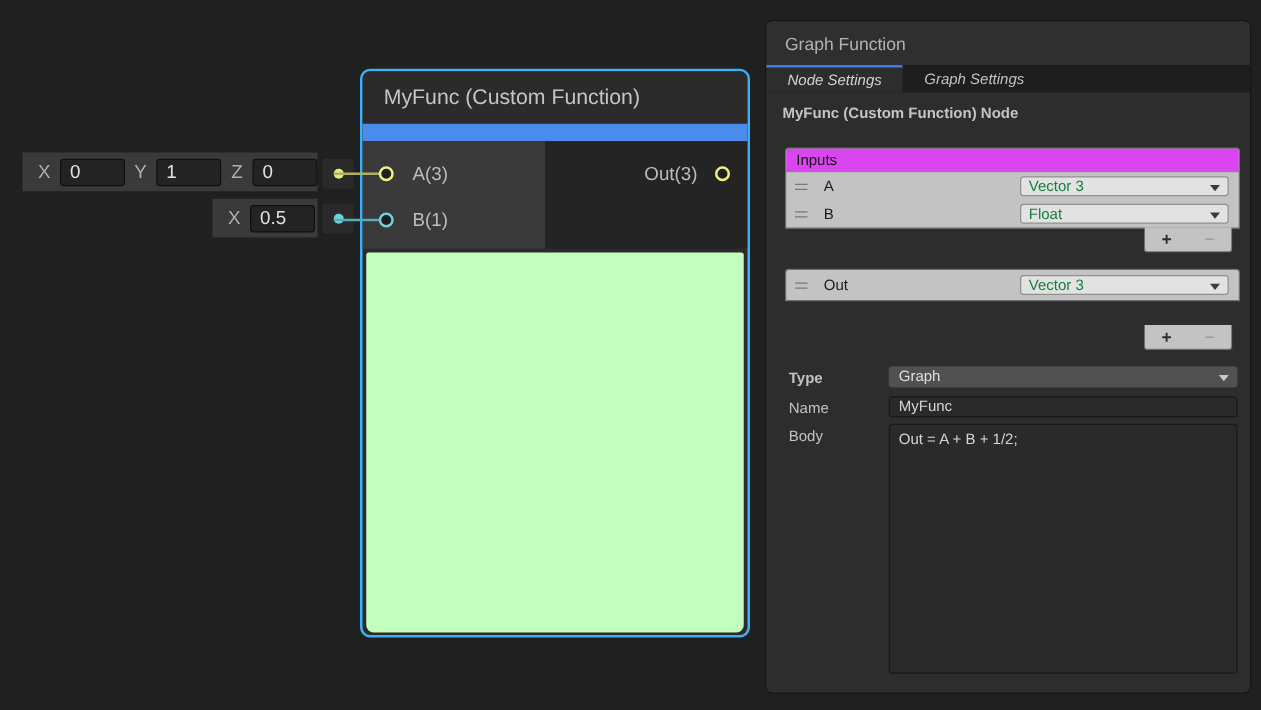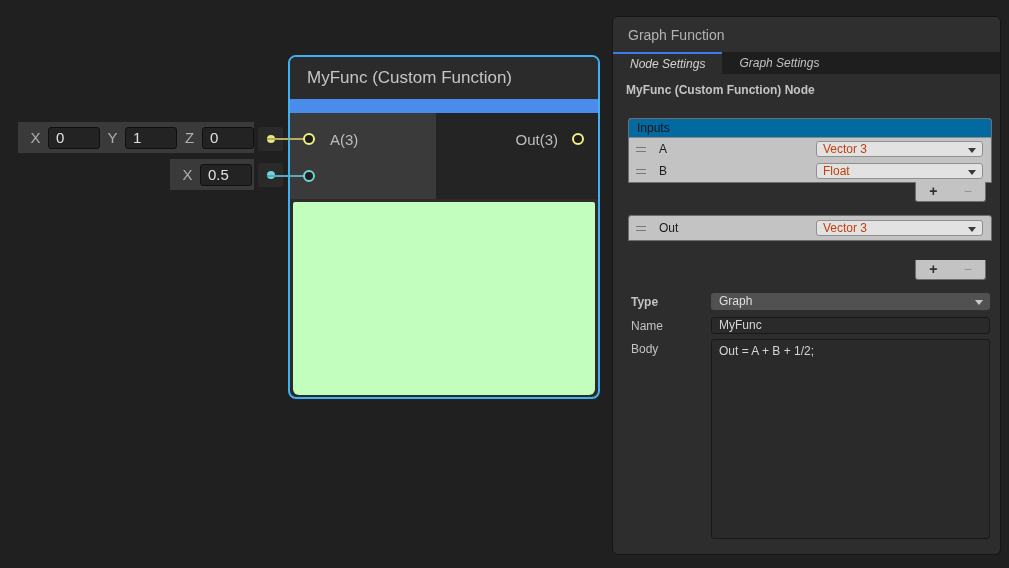--- a/index.html
+++ b/index.html
@@ -19,21 +19,21 @@
 
   
   .wire { position:absolute; height:2px; z-index:4; }
   .wire.yellow { background:#B3AE63; }
   .wire.cyan   { background:#57ABBE; }
   .ring { position:absolute; width:12px; height:12px; border-radius:50%; background:#1E1E1E; z-index:5; }
   .ring.yellow { border:2px solid #F4F07F; }
   .ring.cyan   { border:2px solid #6FD4DC; }
 
   
-  .node { position:absolute; left:288px; top:55px; width:312px; height:344px;
+  .node { position:absolute; left:288px; top:55px; width:312px; height:455px;
           border:2px solid #3FB1F2; border-radius:8px; background:#2B2B2B; z-index:1;
           display:flex; flex-direction:column; overflow:hidden; }
   .node-header { height:42px; background:#2B2B2B; color:#C5C5C5; font-size:17px; line-height:42px; padding-left:17px; }
   .node-colorbar { height:14px; background:#4A8CEC; }
   .node-ports { height:86px; display:flex; position:relative; }
   .ports-left  { width:146px; background:#3A3A3A; position:relative; }
   .ports-right { flex:1; background:#242424; position:relative; }
   .port-row { position:absolute; height:26px; display:flex; align-items:center; width:100%; }
   .port-label { font-size:15px; color:#BDBDBD; }
   .ports-left  .port-label { margin-left:40px; }
@@ -44,27 +44,27 @@
   
   .inspector { position:absolute; left:612px; top:16px; width:389px; height:539px; background:#2D2D2D;
                border-radius:6px; border:1px solid #151515; overflow:hidden; z-index:2; }
   .insp-title { height:35px; line-height:37px; padding-left:15px; font-size:14px; color:#B3B3B3; background:#2F2F2F; }
   .tabstrip { position:absolute; left:0; top:35px; width:100%; height:22px; background:#1E1E1E; display:flex;font-style:italic; }
   .tab { height:22px; font-size:12px; display:flex; align-items:center; padding:0 17px; color:#C2C2C2; }
   .tab.active { background:#2D2D2D; border-top:2px solid #3E7CE8; color:#D2D2D2; }
   .insp-heading { position:absolute; left:13px; top:66px; font-size:12px; font-weight:bold; color:#C4C4C4; }
 
   .rlist { position:absolute; left:15px; width:364px; background:#C3C3C3; border:1px solid #6E6E6E; border-radius:3px 3px 0 0; }
-  .rlist-header { height:19px; background:#0369a1; border-bottom:1px solid #8A8A8A; font-size:12px; color:#141414;
+  .rlist-header { height:19px; background:#d946ef; border-bottom:1px solid #8A8A8A; font-size:12px; color:#141414;
                   line-height:19px; padding-left:8px; border-radius:2px 2px 0 0; }
   .rlist-row { height:22px; display:flex; align-items:center; position:relative; }
   .handle { width:10px; height:5px; border-top:1px solid #787878; border-bottom:1px solid #787878; margin-left:7px; }
   .row-name { font-size:12px; color:#1A1A1A; margin-left:13px; }
   .ddl { position:absolute; right:8px; width:167px; height:16px; background:#E2E2E2; border:1px solid #909090;
-         border-radius:3px; font-size:12px; color:#c2410c; line-height:14px; padding-left:6px; }
+         border-radius:3px; font-size:12px; color:#15803d; line-height:14px; padding-left:6px; }
   .arr-dark  { position:absolute; right:6px; top:6px; width:0; height:0;
                border-left:4px solid transparent; border-right:4px solid transparent; border-top:5px solid #3A3A3A; }
   .rfooter { position:absolute; width:71px; height:20px; background:#C3C3C3; border:1px solid #6E6E6E; border-top:none;
              border-radius:0 0 3px 3px; left:302px; display:flex; }
   .rfooter span { flex:1; text-align:center; font-size:14px; line-height:18px; }
   .btn-plus  { color:#2F2F2F; font-weight:bold; }
   .btn-minus { color:#949494; }
 
   .fld-label { position:absolute; left:18px; font-size:12px; color:#C2C2C2; }
   .ddl-dark { position:absolute; left:98px; width:279px; height:17px; background:#515151; border-radius:3px;
@@ -99,20 +99,23 @@
     <span class="dot cyan"></span>
   </div>
 
   <div class="node">
     <div class="node-header">MyFunc (Custom Function)</div>
     <div class="node-colorbar"></div>
     <div class="node-ports">
       <div class="ports-left">
         <div class="port-row" style="top:13px;">
           <span class="port-label">A(3)</span>
+        </div>
+        <div class="port-row" style="top:50px;">
+          <span class="port-label">B(1)</span>
         </div>
       </div>
       <div class="ports-right">
         <div class="port-row" style="top:13px;">
           <span class="port-label">Out(3)</span>
         </div>
       </div>
     </div>
     <div class="node-preview"></div>
   </div>

